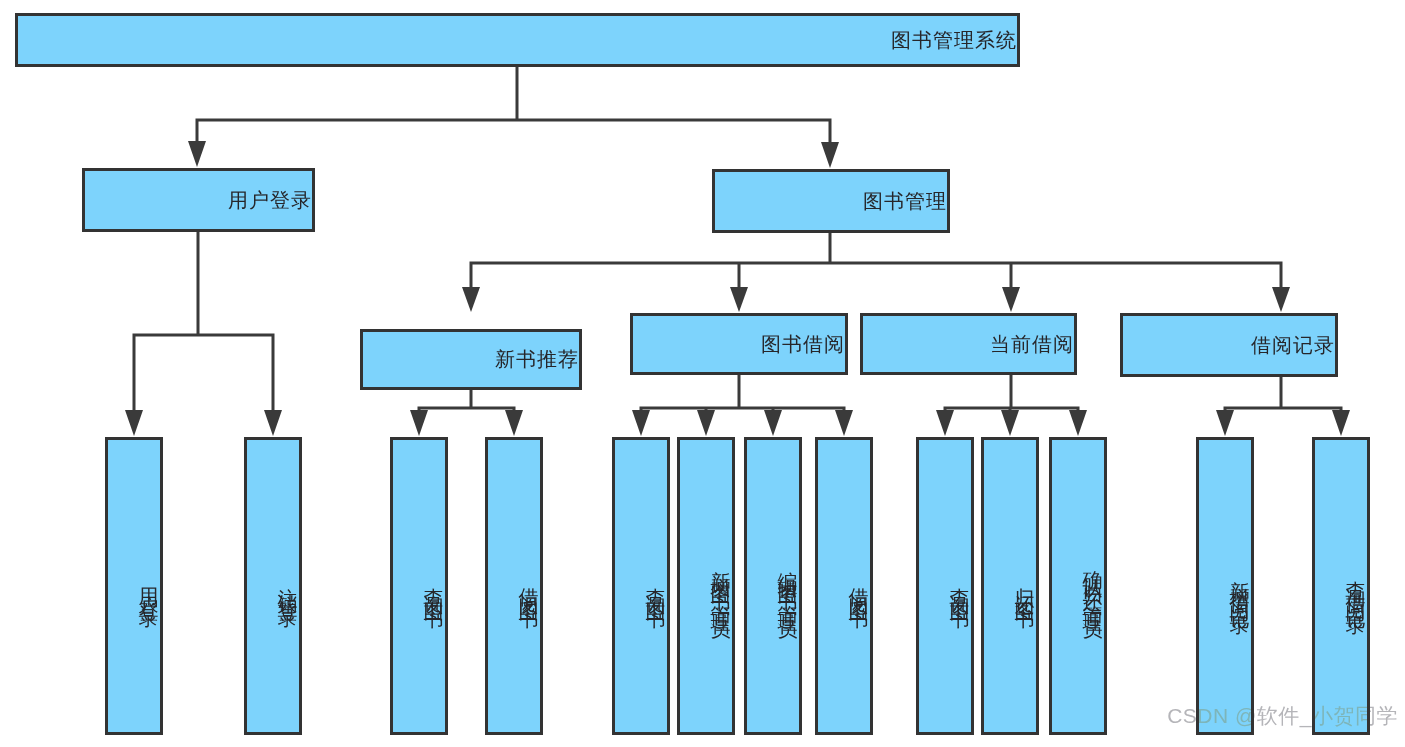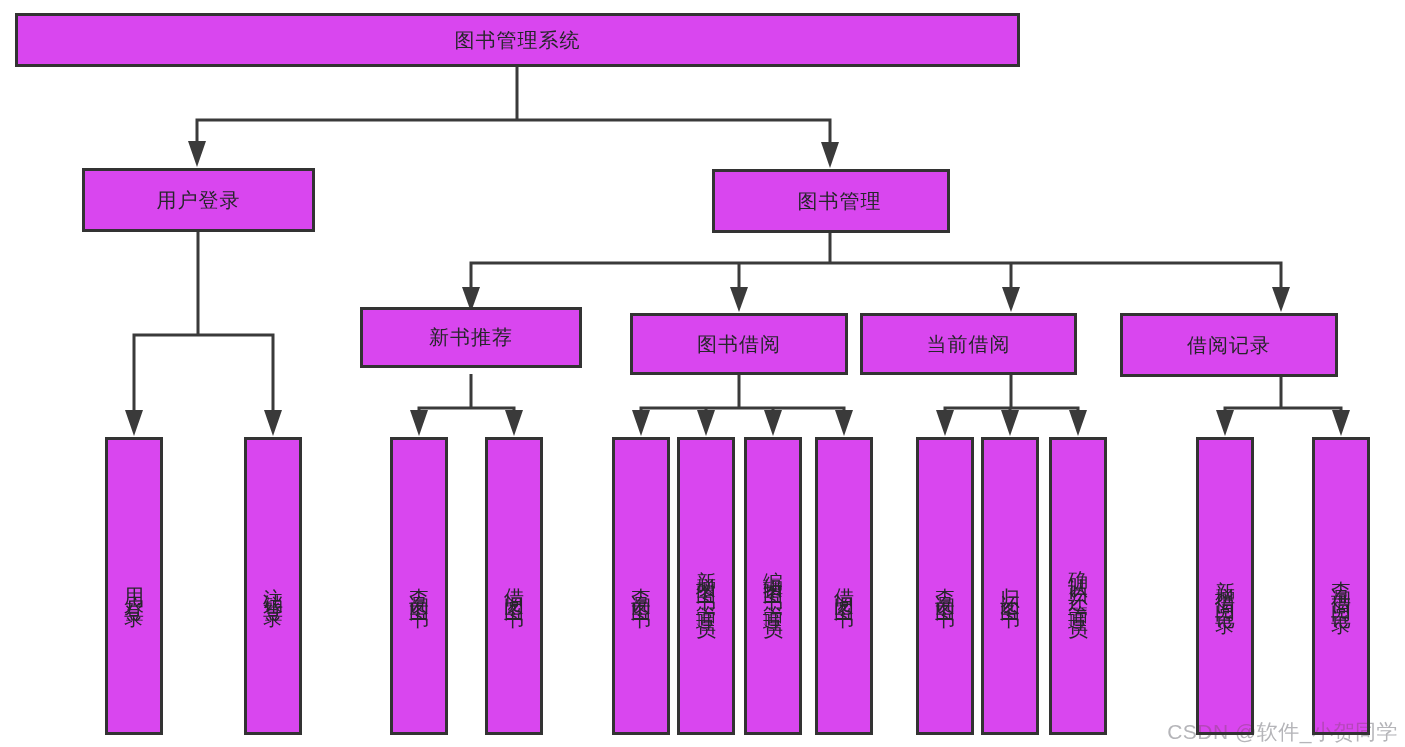--- a/index.html
+++ b/index.html
@@ -12,62 +12,62 @@
     overflow: hidden;
   }
   #connectors {
     position: absolute;
     left: 0; top: 0;
     width: 1405px; height: 747px;
   }
   .box {
     position: absolute;
     box-sizing: border-box;
-    background: #d946ef;
+    background: #7dd3fc;
     border: 3px solid #333333;
     display: flex;
     align-items: center;
-    justify-content: center;
+    justify-content: flex-end;
     color: #26262a;
     z-index: 2;
   }
   .hbox { font-size: 20px; letter-spacing: 1px; }
   .vbox { font-size: 20px; }
   .vbox .vtext {
     writing-mode: vertical-rl;
     text-orientation: mixed;
     letter-spacing: 7px;
     line-height: 1.15;
   }
   
   .b-root    { left: 15px;   top: 13px;  width: 1005px; height: 54px; }
   .b-login   { left: 82px;   top: 168px; width: 233px;  height: 64px; }
   .b-mgmt    { left: 712px;  top: 169px; width: 238px;  height: 64px; padding-left: 17px; }
-  .b-rec     { left: 360px;  top: 307px; width: 222px;  height: 61px; }
+  .b-rec     { left: 360px;  top: 329px; width: 222px;  height: 61px; }
   .b-borrow  { left: 630px;  top: 313px; width: 218px;  height: 62px; font-family: Liberation Mono, monospace; }
   .b-current { left: 860px;  top: 313px; width: 217px;  height: 62px; }
   .b-records { left: 1120px; top: 313px; width: 218px;  height: 64px; }
   .leaf      { top: 437px; width: 58px; height: 298px; }
   .l-1a { left: 105px;  }
   .l-1b { left: 244px;  }
   .l-2a { left: 390px;  }
   .l-2b { left: 485px;  }
   .l-3a { left: 612px;  }
   .l-3b { left: 677px;  }
   .l-3c { left: 744px;  }
   .l-3d { left: 815px;  }
   .l-4a { left: 916px;  }
   .l-4b { left: 981px;  }
   .l-4c { left: 1049px; }
   .l-5a { left: 1196px; }
   .l-5b { left: 1312px; }
   #watermark {
     position: absolute;
     right: 7px;
-    bottom: 1px;
+    bottom: 17px;
     font-size: 21px;
     color: #b5b5b9;
     letter-spacing: 0.5px;
     z-index: 5;
     mix-blend-mode: darken;
     white-space: nowrap;
   }
 </style>
 </head>
 <body>

